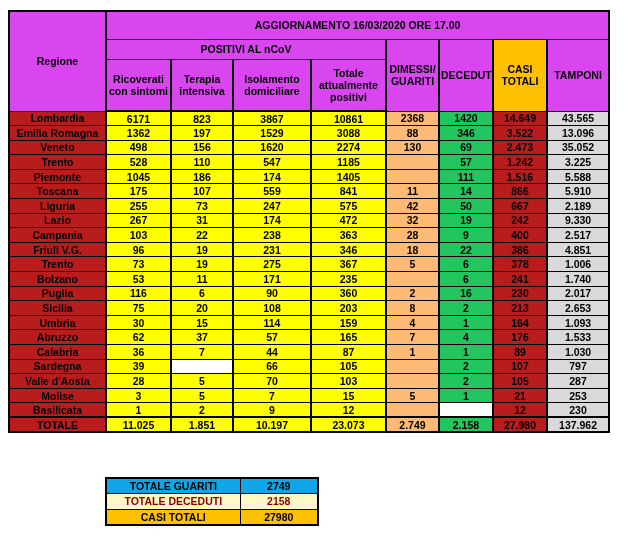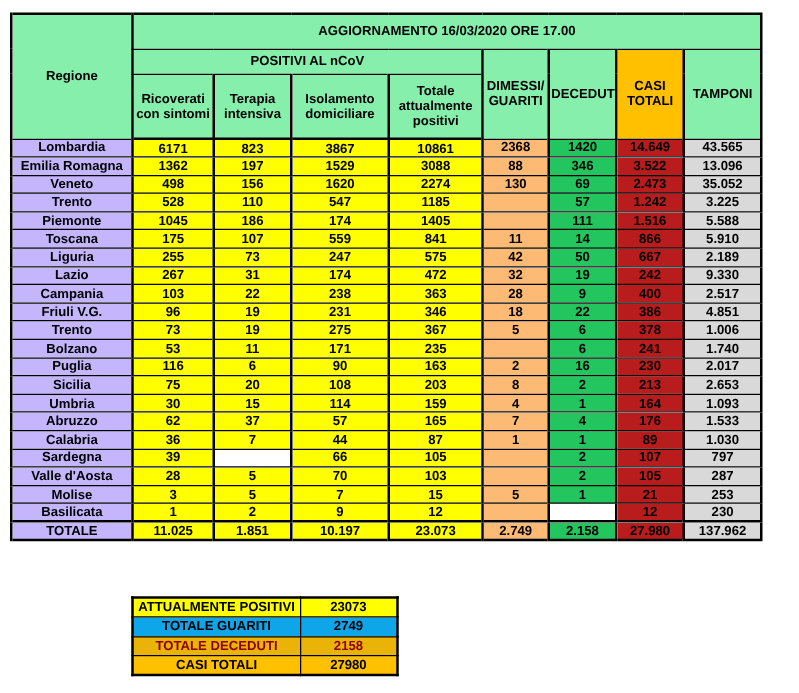--- a/index.html
+++ b/index.html
@@ -19,33 +19,33 @@
     border: 2px solid #000;
   }
   .main th, .main td {
     border: 1px solid #000;
     border-left-width: 2px; border-right-width: 2px;
     padding: 0 1px;
     text-align: center; vertical-align: middle;
     font-weight: bold; font-size: 10.5px; line-height: 1.15;
     color: #000; overflow: hidden;
   }
-  .main thead th { background: #86efac; }
+  .main thead th { background: #d946ef; }
   .main .r-title { height: 28px; }
   .main .r-group { height: 20px; }
   .main .r-sub   { height: 52px; margin-left: 16px; }
   .title-h { font-size: 12.5px; }
   .group-h { border-bottom-width: 2px; border-top-width: 2px; }
   .sub-h   { font-size: 10.5px; }
   .regione-h { border-right-width: 2px; }
   .casi-h { background: #ffc000 !important; }
   .main thead tr:last-child th { border-bottom-width: 2px; }
 
   .main tbody td { height: 14.6px; }
-  .region-cell { background: #c4b5fd; }
+  .region-cell { background: #b91c1c; }
   .c-yellow { background: #ffff00; }
   .c-green  { background: #fdba74; }
   .c-red    { background: #22c55e; color: #8b0000; }
   .c-orange { background: #b91c1c; }
   .c-grey   { background: #d9d9d9; }
   .c-white  { background: #ffffff; }
   .totale-row td { border-top-width: 2px; }
 
   
   .summary {
@@ -56,21 +56,21 @@
     border: 1px solid #000;
     height: 15.5px;
     text-align: center; vertical-align: middle;
     font-weight: bold; font-size: 10.5px;
     color: #000; padding: 0 2px;
   }
   .summary .lab { width: 134px; }
   .summary .val { width: 78px; }
   .s-yellow td { background: #ffff00; }
   .s-green  td { background: #0ea5e9; }
-  .s-red    td { background: #eab308; color: #8b0000; }
+  .s-red    td { background: #fef9c3; color: #8b0000; }
   .s-orange td { background: #ffc000; }
 </style>
 </head>
 <body>
 
 <div class="page">
 
   <table class="main">
     <colgroup>
       <col style="width:97px">
@@ -233,21 +233,21 @@
           <td class="c-green"></td>
           <td class="c-red">6</td>
           <td class="c-orange">241</td>
           <td class="c-grey">1.740</td>
         </tr>
         <tr>
           <td class="region-cell">Puglia</td>
           <td class="c-yellow">116</td>
           <td class="c-yellow">6</td>
           <td class="c-yellow">90</td>
-          <td class="c-yellow">163</td>
+          <td class="c-yellow">360</td>
           <td class="c-green">2</td>
           <td class="c-red">16</td>
           <td class="c-orange">230</td>
           <td class="c-grey">2.017</td>
         </tr>
         <tr>
           <td class="region-cell">Sicilia</td>
           <td class="c-yellow">75</td>
           <td class="c-yellow">20</td>
           <td class="c-yellow">108</td>
@@ -343,24 +343,20 @@
           <td class="c-green">2.749</td>
           <td class="c-red">2.158</td>
           <td class="c-orange">27.980</td>
           <td class="c-grey">137.962</td>
         </tr>
       </tbody>
   </table>
 
   <table class="summary">
     <tbody>
-      <tr class="s-yellow">
-        <td class="lab">ATTUALMENTE POSITIVI</td>
-        <td class="val">23073</td>
-      </tr>
       <tr class="s-green">
         <td class="lab">TOTALE GUARITI</td>
         <td class="val">2749</td>
       </tr>
       <tr class="s-red">
         <td class="lab">TOTALE DECEDUTI</td>
         <td class="val">2158</td>
       </tr>
       <tr class="s-orange">
         <td class="lab">CASI TOTALI</td>

